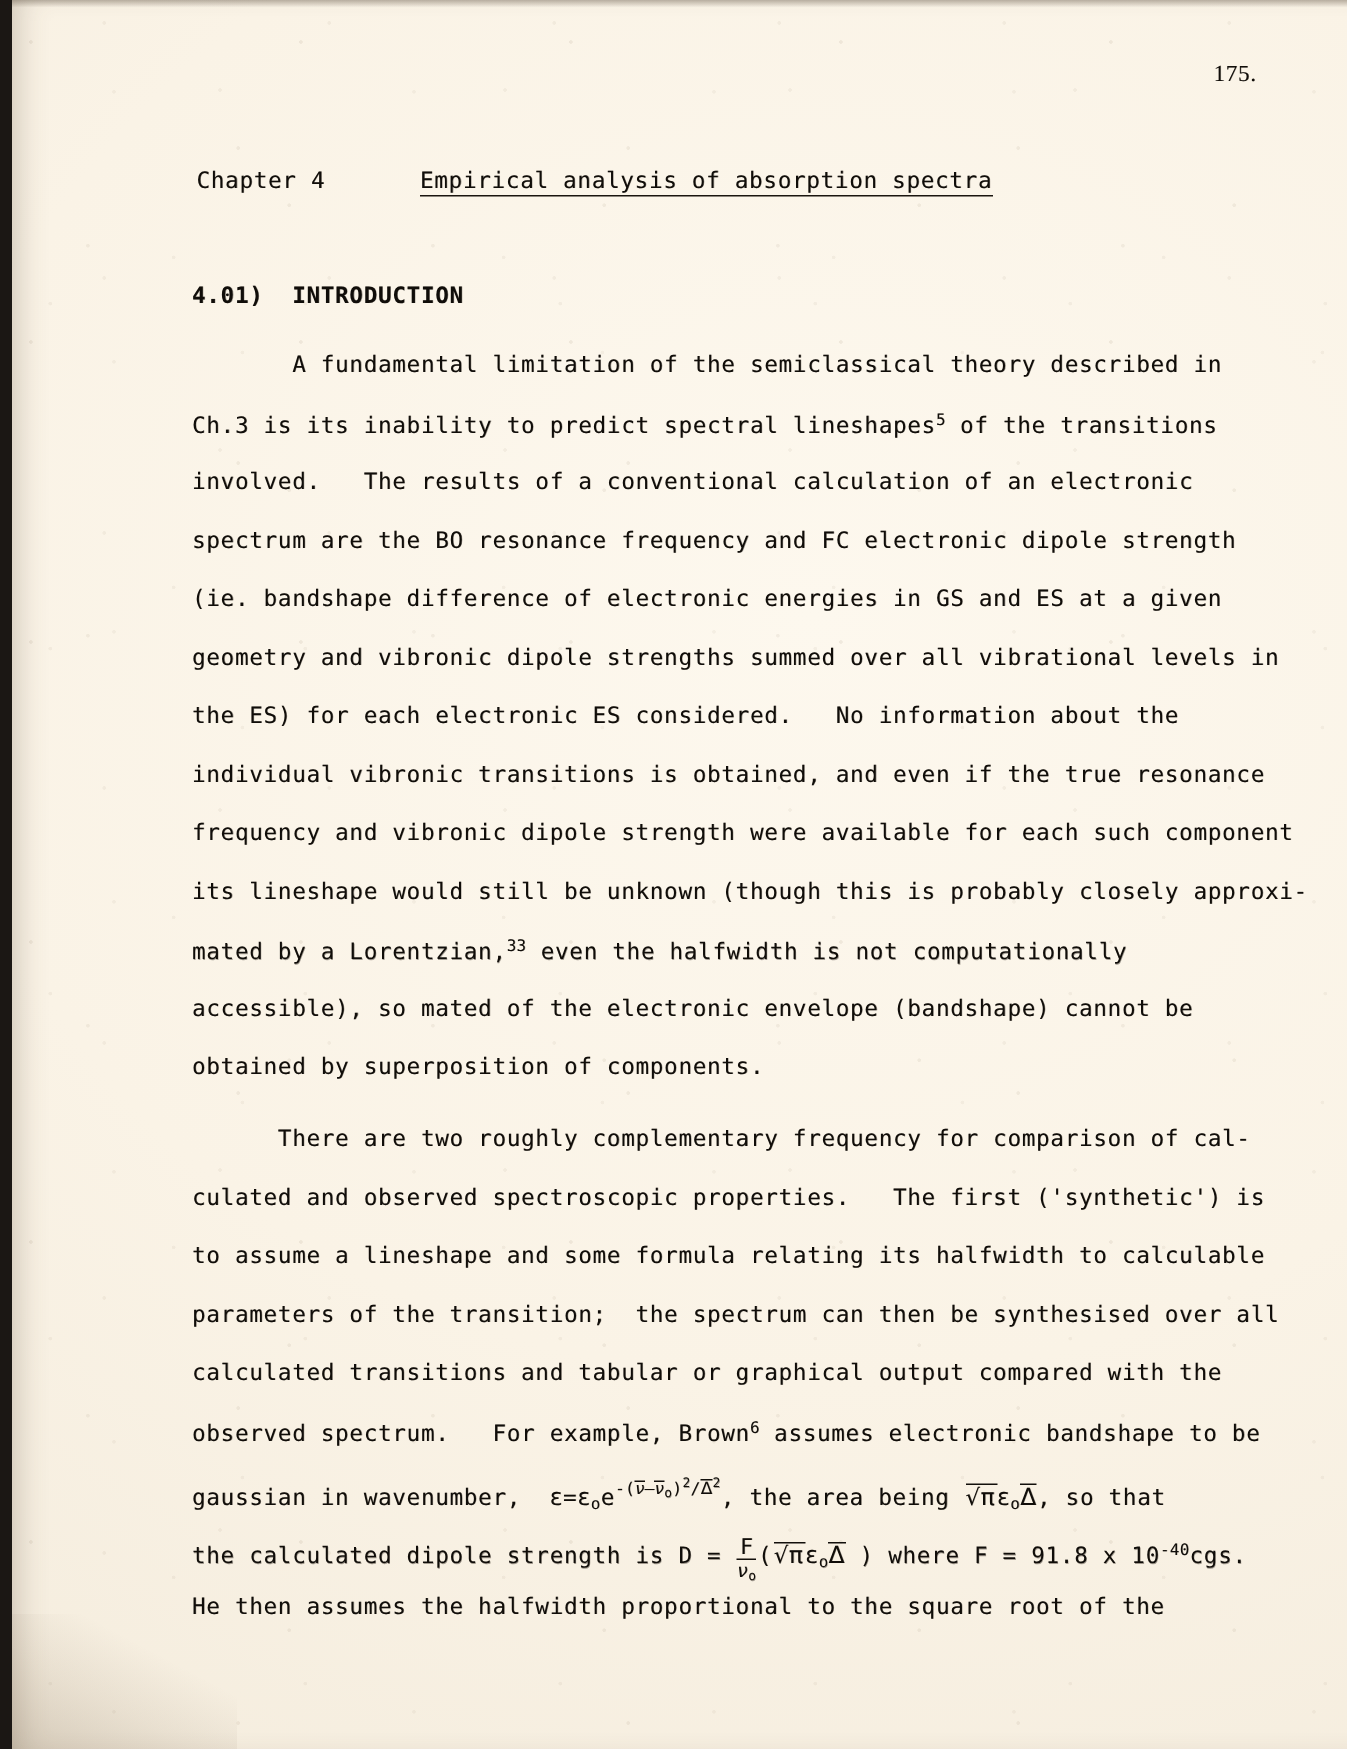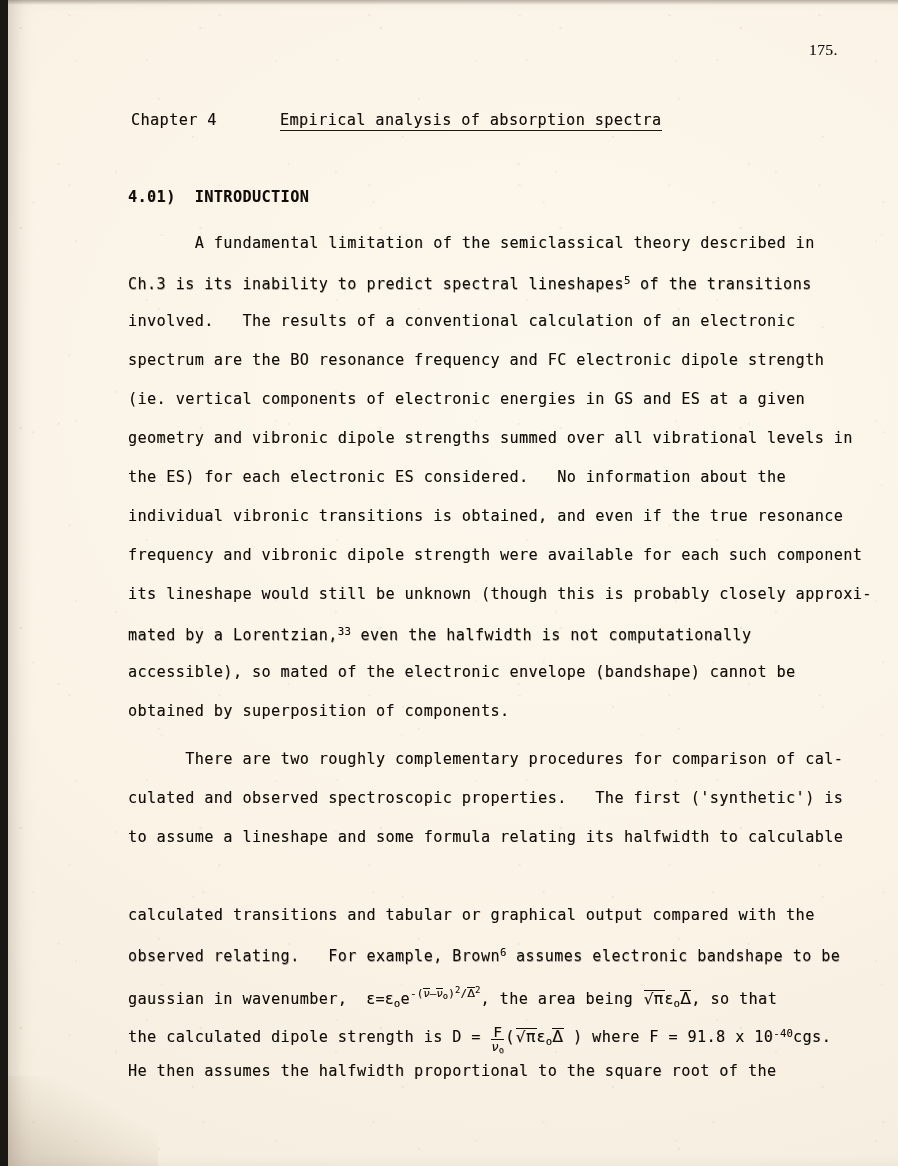--- a/index.html
+++ b/index.html
@@ -171,38 +171,39 @@
     <div class="ty chaptitle">Empirical analysis of absorption spectra</div>
 
     <div class="ty section">4.01)  INTRODUCTION</div>
 
     <div class="ty bl" style="top:236px">       A fundamental limitation of the semiclassical theory described in</div>
 
     <div class="ty bl" style="top:275px"><span>Ch.3 is its inability to predict spectral lineshapes</span><sup>5</sup><span> of the transitions</span></div>
 
     <div class="ty bl" style="top:353px">spectrum are the BO resonance frequency and FC electronic dipole strength</div>
     <div class="ty bl" style="top:314px">involved.   The results of a conventional calculation of an electronic</div>
-    <div class="ty bl" style="top:392px">(ie. vertical components of electronic energies in GS and ES at a given</div>
+    <div class="ty bl" style="top:392px">(ie. bandshape difference of electronic energies in GS and ES at a given</div>
     <div class="ty bl" style="top:431px">geometry and vibronic dipole strengths summed over all vibrational levels in</div>
     <div class="ty bl" style="top:470px">the ES) for each electronic ES considered.   No information about the</div>
     <div class="ty bl" style="top:509px">individual vibronic transitions is obtained, and even if the true resonance</div>
     <div class="ty bl" style="top:548px">frequency and vibronic dipole strength were available for each such component</div>
     <div class="ty bl" style="top:587px">its lineshape would still be unknown (though this is probably closely approxi-</div>
 
     <div class="ty bl" style="top:626px"><span>mated by a Lorentzian,</span><sup>33</sup><span> even the halfwidth is not computationally</span></div>
 
     <div class="ty bl" style="top:665px">accessible), so mated of the electronic envelope (bandshape) cannot be</div>
     <div class="ty bl" style="top:704px">obtained by superposition of components.</div>
 
-    <div class="ty bl" style="top:752px">      There are two roughly complementary procedures for comparison of cal-</div>
+    <div class="ty bl" style="top:752px">      There are two roughly complementary frequency for comparison of cal-</div>
     <div class="ty bl" style="top:791px">culated and observed spectroscopic properties.   The first ('synthetic') is</div>
     <div class="ty bl" style="top:830px">to assume a lineshape and some formula relating its halfwidth to calculable</div>
+    <div class="ty bl" style="top:869px">parameters of the transition;  the spectrum can then be synthesised over all</div>
     <div class="ty bl" style="top:908px">calculated transitions and tabular or graphical output compared with the</div>
 
-    <div class="ty bl" style="top:947px"><span>observed relating.   For example, Brown</span><sup>6</sup><span> assumes electronic bandshape to be</span></div>
+    <div class="ty bl" style="top:947px"><span>observed spectrum.   For example, Brown</span><sup>6</sup><span> assumes electronic bandshape to be</span></div>
 
     <div class="ty bl" style="top:986px"><span>gaussian in wavenumber,  </span><span class="eq"><span class="gk">ε</span><span>=</span><span class="gk">ε</span><sub>o</sub><span>e</span><span class="expo"><span>-(</span><span class="ovl nu">ν</span><span>–</span><span class="ovl nu">ν</span><sub>o</sub><span>)</span><sup>2</sup><span>/</span><span class="ovl gk">Δ</span><sup>2</sup></span></span><span>, the area being </span><span class="eq"><span class="rad radsign"><span>√</span><span class="gk">π</span></span><span class="gk">ε</span><sub>o</sub><span class="ovl gk">Δ</span></span><span>, so that</span></div>
 
     <div class="ty bl" style="top:1025px"><span>the calculated dipole strength is D = </span><span class="eq"><span class="frac"><span class="num">F</span><span class="den"><span class="nu">ν</span><sub>o</sub></span></span><span>(</span><span class="rad radsign"><span>√</span><span class="gk">π</span></span><span class="gk">ε</span><sub>o</sub><span class="ovl gk">Δ</span></span><span> ) where F = 91.8 x 10</span><sup>-40</sup><span>cgs.</span></div>
 
     <div class="ty bl" style="top:1064px">He then assumes the halfwidth proportional to the square root of the</div>
 
   </div>
 </div>
 

